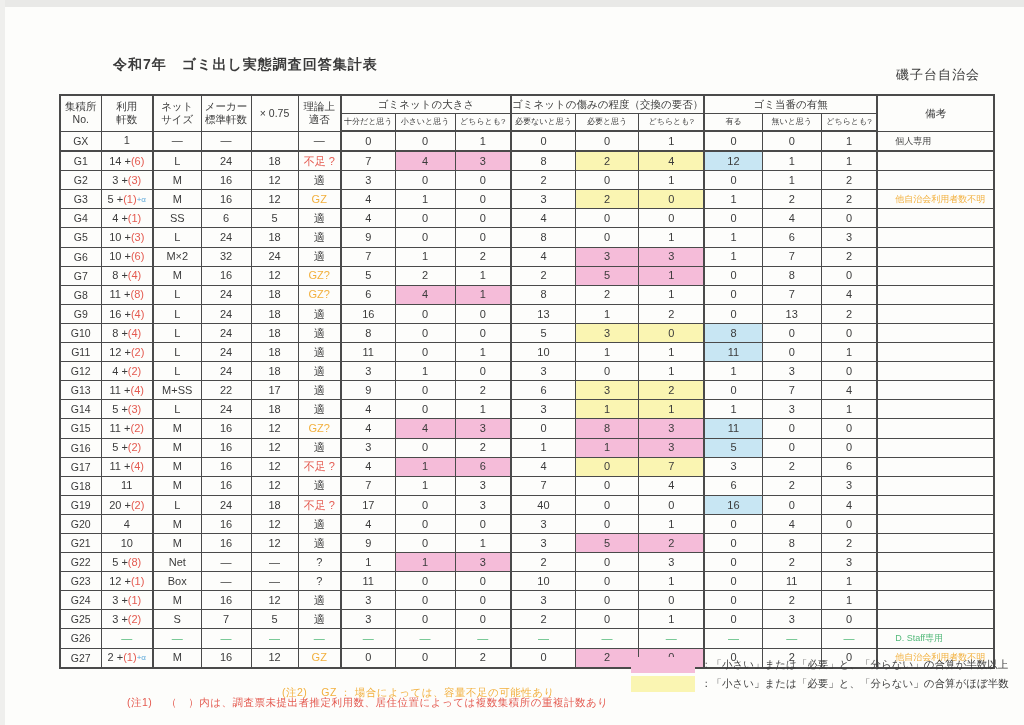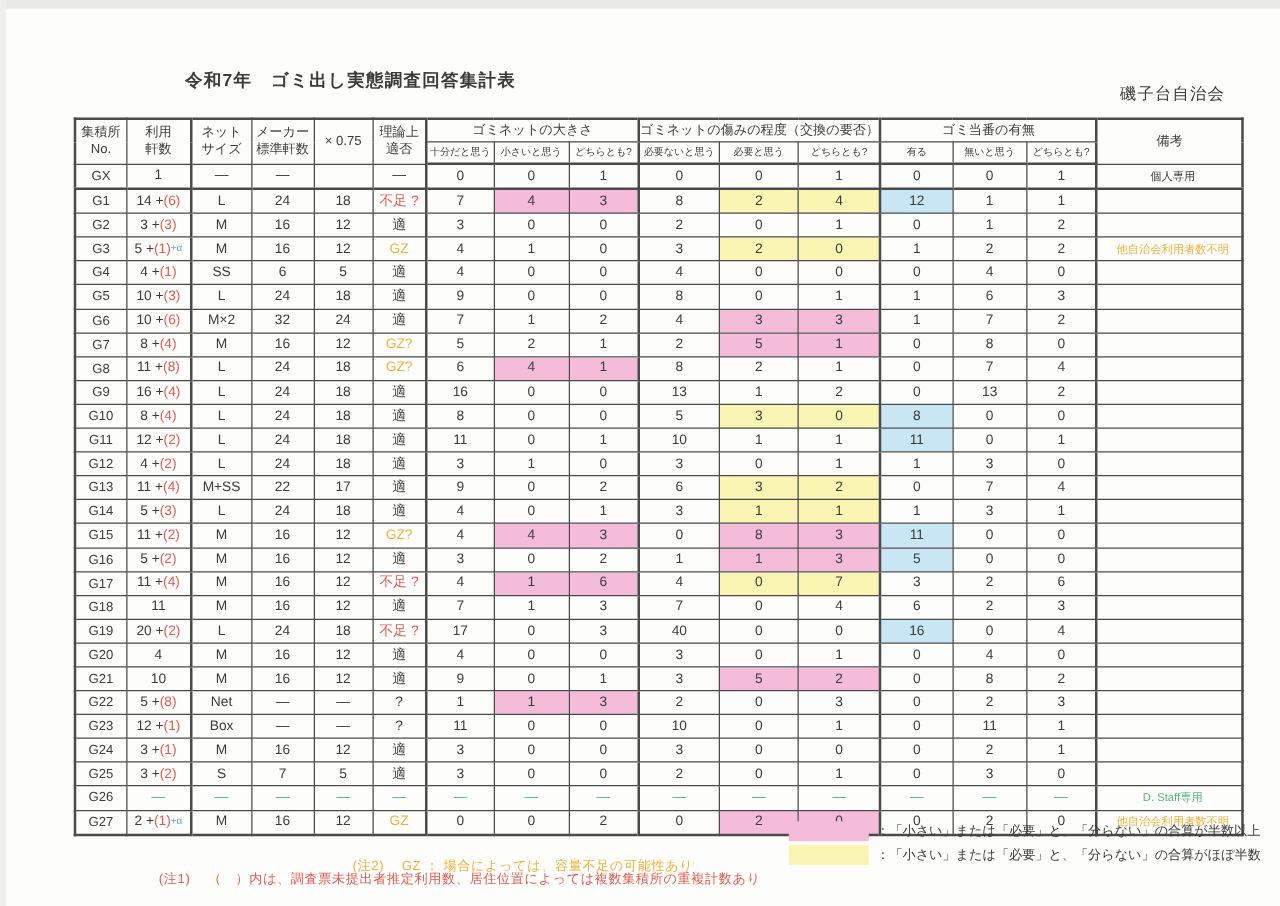--- a/index.html
+++ b/index.html
@@ -9,21 +9,21 @@
   }
   html,body{margin:0;padding:0;}
   body{
     width:1024px;height:725px;position:relative;overflow:hidden;
     background:#fdfdfb;color:var(--ink);
     font-family:"Liberation Sans","DejaVu Sans",sans-serif;
   }
   .scan-edge-top{position:absolute;left:0;top:0;width:1024px;height:7px;background:#e9e9e7;}
   .scan-edge-left{position:absolute;left:0;top:0;width:5px;height:725px;background:#efefed;}
 
-  .title{position:absolute;left:113px;top:56px;font-size:14px;font-weight:600;letter-spacing:1px;margin-left:35px;}
+  .title{position:absolute;left:113px;top:56px;font-size:14px;font-weight:600;letter-spacing:1px;}
   .org{position:absolute;left:896px;top:66px;font-size:13px;letter-spacing:1px;}
 
   .tablewrap{position:absolute;left:59px;top:94px;}
   table{border-collapse:collapse;table-layout:fixed;border-radius:22px;}
   th,td{
     border:1px solid var(--border);
     padding:0;margin:0;text-align:center;vertical-align:middle;
     font-weight:normal;color:var(--ink);line-height:1.15;
     overflow:hidden;white-space:nowrap;
   }
@@ -32,21 +32,21 @@
   thead tr.sub th{height:16px;font-size:8px;}
   thead tr.sub th{border-bottom-width:2px;}
   thead th .l{display:block;font-size:10.5px;line-height:1.3;}
   tbody td{height:18.1px;font-size:11px;}
   tbody tr:first-child td{border-bottom-width:2px;}
   
   .bR{border-right-width:2px !important;}
   tbody td:nth-child(2),tbody td:nth-child(6),tbody td:nth-child(9),
   tbody td:nth-child(12),tbody td:nth-child(15){border-right-width:2px;}
   tbody td:first-child{font-size:10.5px;}
-  td.remark{text-align:center;font-size:9px;padding-left:5px;}
+  td.remark{text-align:left;font-size:9px;padding-left:17px;}
   .bg-p{background:var(--pink);}
   .bg-y{background:var(--yellow);}
   .bg-b{background:var(--blue);}
   .c-red{color:var(--red);}
   .c-or{color:var(--orange);}
   .c-g{color:var(--green);}
   .c-alpha{color:var(--alpha);font-size:8px;vertical-align:1px;}
 
   .note{position:absolute;font-size:10.5px;letter-spacing:0.5px;white-space:nowrap;}
   .note1{left:127px;top:664px;color:var(--red);margin-top:32px;}

